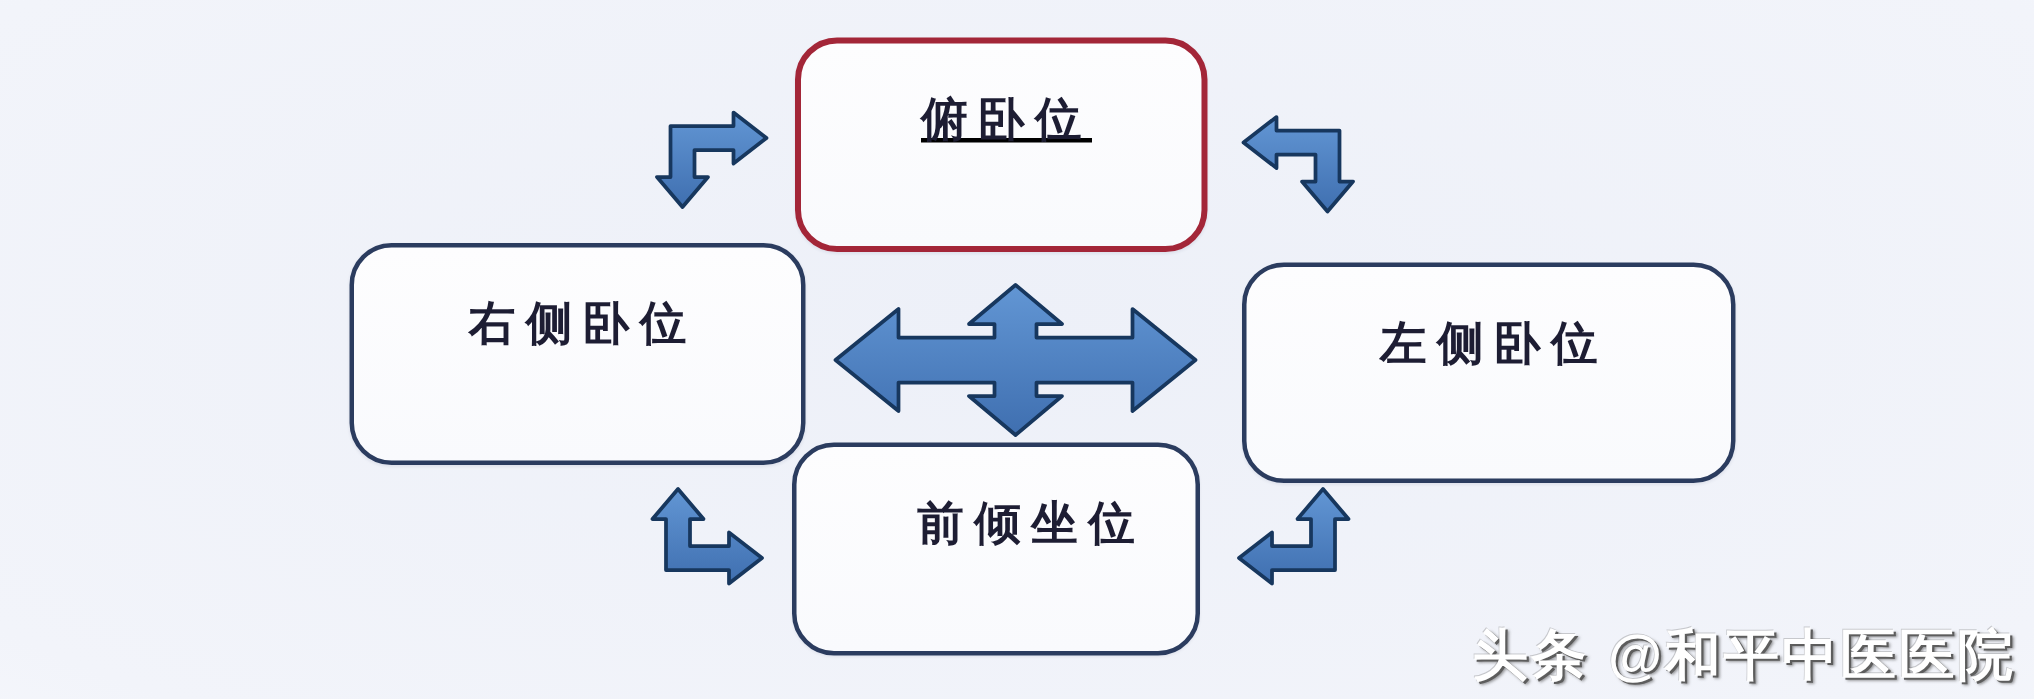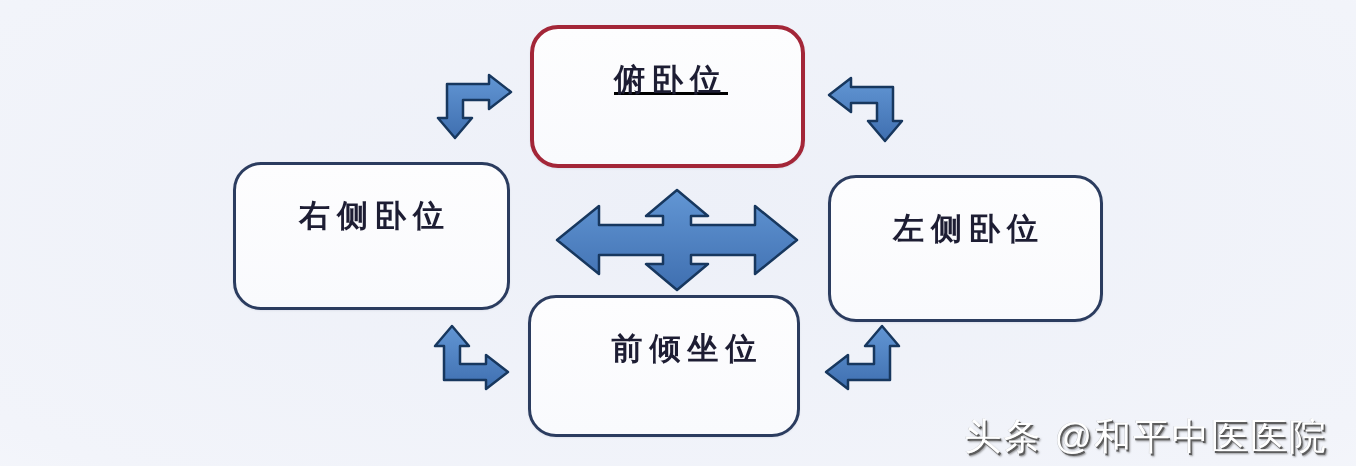--- a/index.html
+++ b/index.html
@@ -14,40 +14,40 @@
     border:3px solid #2b3c5f; border-radius:28px;
     display:flex; justify-content:center; align-items:flex-start;
     box-shadow: 0 1px 2px rgba(40,55,90,0.08);
   }
   .node--highlight { border-color:#a32638; border-width:4px;text-decoration:underline; }
   .node__label {
     margin-top:30px; font-size:31px; font-weight:bold; color:#1d1d33;
     letter-spacing:7px; margin-right:-7px; white-space:nowrap;
   }
   .node--top    { left:530px; top:25px;  width:275px; height:143px; }
-  .node--left   { left:233px; top:162px; width:277px; height:148px; }
-  .node--right  { left:828px; top:175px; width:275px; height:147px; }
+  .node--left   { left:233px; top:162px; width:304px; height:148px; }
+  .node--right  { left:828px; top:175px; width:329px; height:147px; }
   .node--bottom { left:528px; top:295px; width:272px; height:142px;padding-left:40px; }
 
   .arrow { position:absolute; }
   .arrow svg { display:block; overflow:visible; }
   .arrow path { stroke:#17375e; stroke-width:2.5; stroke-linejoin:round; }
 
   .arrow--quad { left:555px; top:188px; }
   .arrow--tl   { left:433px; top:66px;  }
   .arrow--tr   { left:827px; top:69px;  }
   .arrow--bl   { left:430px; top:324px; }
   .arrow--br   { left:824px; top:324px; }
   .flip-x  { transform:scaleX(-1); }
   .flip-y  { transform:scaleY(-1); }
   .flip-xy { transform:scale(-1,-1); }
 
   .watermark {
-    position:absolute; right:28px; bottom:4px;
-    font-size:37px; font-weight:normal; letter-spacing:2px; white-space:nowrap;
+    position:absolute; right:12px; bottom:4px;
+    font-size:37px; font-weight:bold; letter-spacing:2px; white-space:nowrap;
     color:#ffffff;
     text-shadow: 1.5px 1.5px 0 #5d5d5d, 2.5px 2.5px 2px rgba(70,70,70,0.55), -0.5px -0.5px 0 rgba(120,120,120,0.35);
     text-align: right;
   }
 </style>
 </head>
 <body>
 
 <div class="stage">
 

